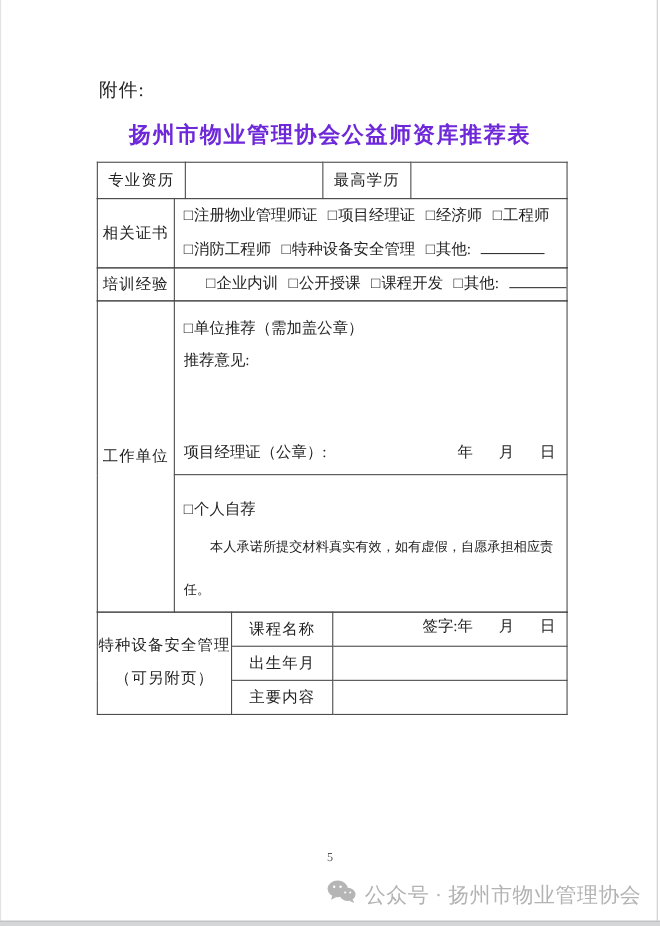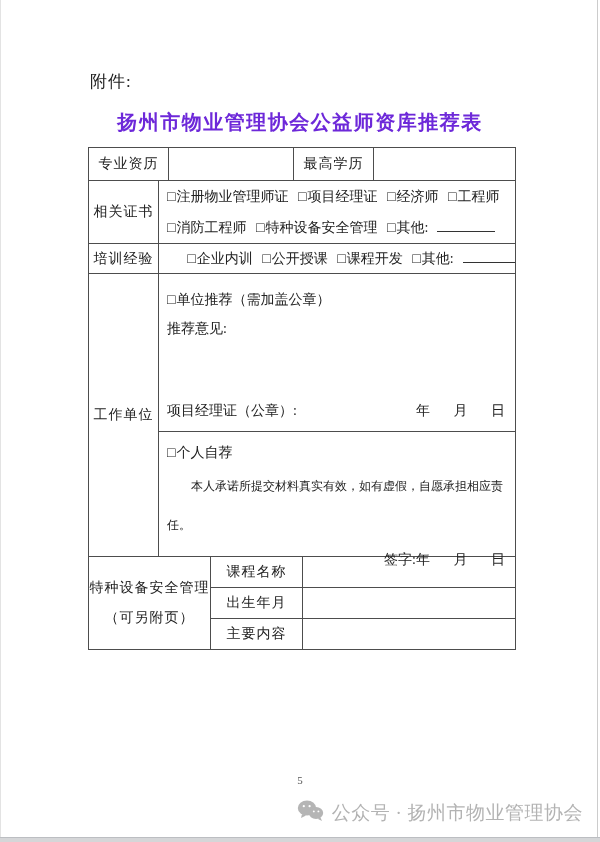--- a/index.html
+++ b/index.html
@@ -36,21 +36,21 @@
   .blank-line.short{width:52px;}
 
   .rec-cell{vertical-align:top;}
   .rec-inner{position:relative;height:157px;box-sizing:border-box;padding:11px 8px 0 8px;}
   .rec-line{line-height:29px;}
   .rec-bottom{position:absolute;left:8px;right:10px;bottom:11px;display:flex;
               justify-content:space-between;align-items:baseline;}
   .date span + span{margin-left:20px;}
 
   .self-inner{box-sizing:border-box;height:124px;padding:6px 8px 0 8px;}
-  .self-line{line-height:29px;}
+  .self-line{line-height:29px;margin-top:11px;}
   .pledge{margin:0;text-indent:2em;font-size:12px;line-height:39px;width:339px;
           letter-spacing:0;}
   .sign-row{display:flex;justify-content:flex-end;align-items:baseline;
             line-height:29px;padding-right:2px;}
 
   .course-lbl div{line-height:30px;text-align:center;letter-spacing:1px;}
 
   .pageno{position:absolute;left:0;top:774px;width:600px;text-align:center;
           font-size:11px;color:#555;}
   .watermark{position:absolute;top:799px;right:17px;display:flex;align-items:center;

